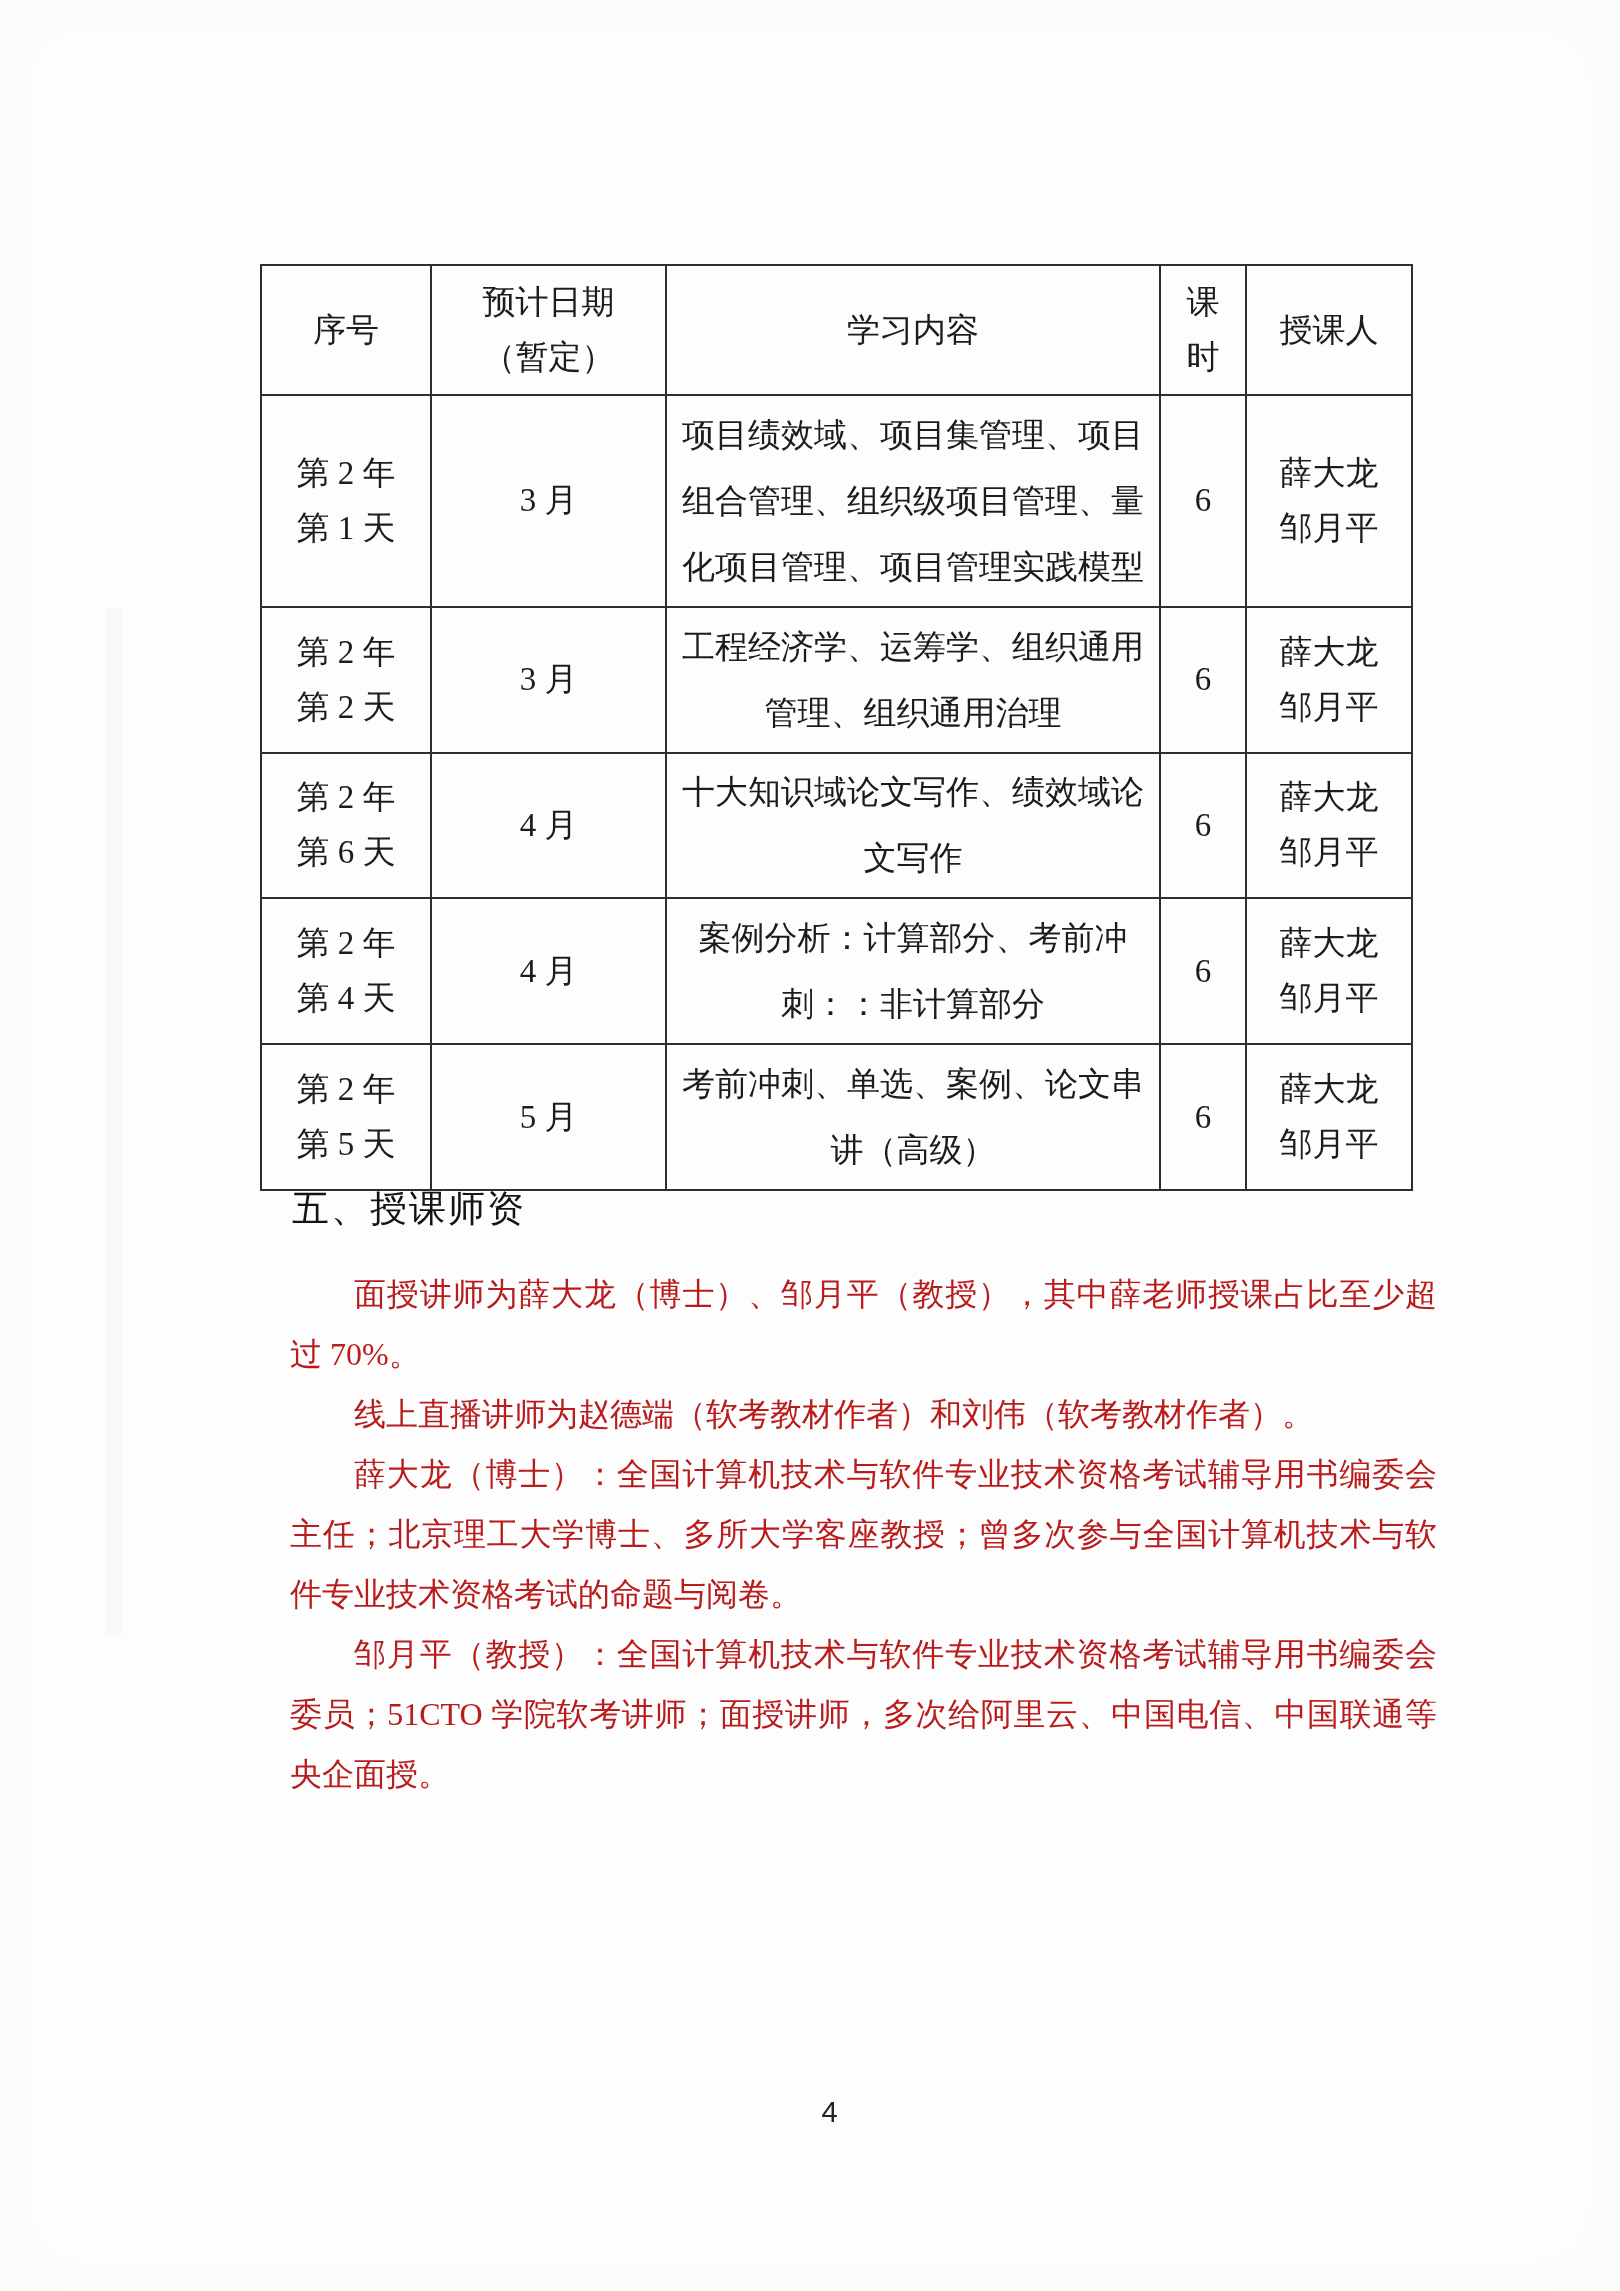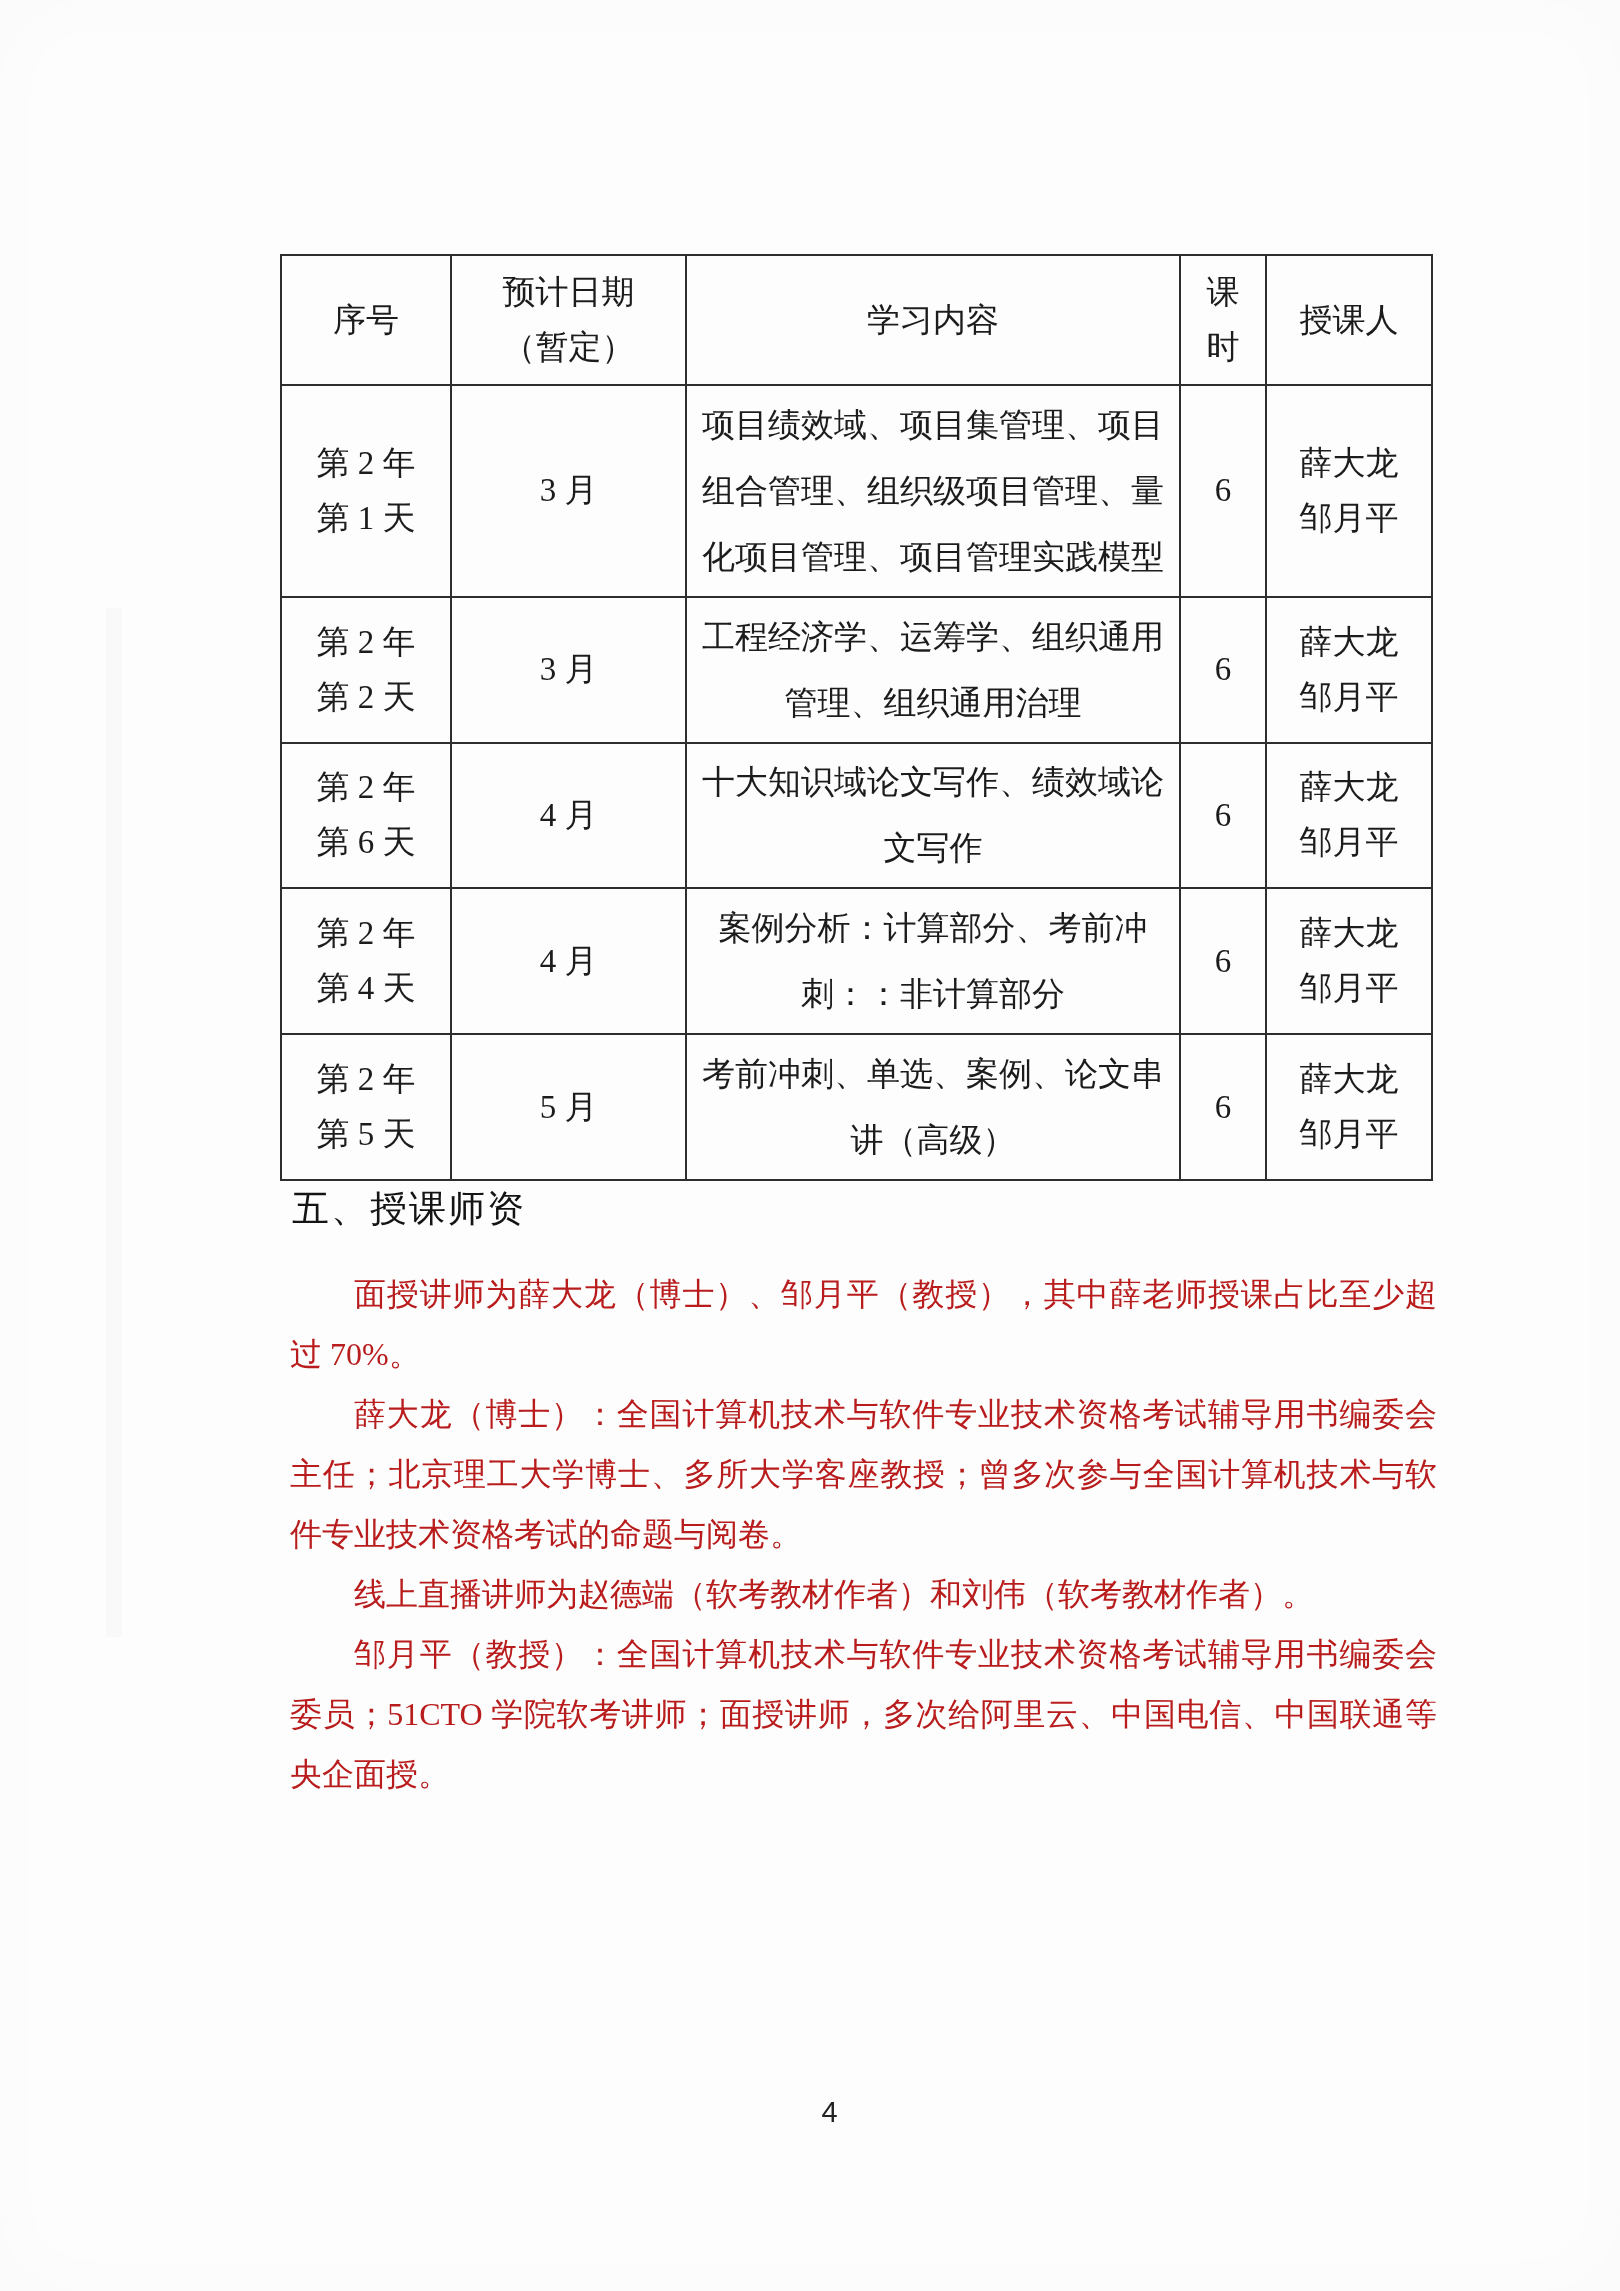--- a/index.html
+++ b/index.html
@@ -28,25 +28,24 @@
     width: 15.7px;
     height: 1029px;
     background: #9a9a9a;
     opacity: 0.035;
   }
 
   
   table.schedule {
     position: absolute;
     left: 260px;
-    top: 254px;
+    top: 264px;
     width: 1151px;
     border-collapse: collapse;
     table-layout: fixed;
-    margin-left: 20px;
   }
   table.schedule th,
   table.schedule td {
     border: 2px solid #2e2e2e;
     text-align: center;
     vertical-align: middle;
     font-size: 33px;
     font-weight: normal;
     color: #1c1c1c;
     padding: 5.9px 11.8px;
@@ -201,21 +200,21 @@
           <span class="stack">邹月平</span>
         </td>
       </tr>
     </tbody>
   </table>
 
   <h2 class="sec-heading">五、授课师资</h2>
 
   <div class="body-text">
     <p>面授讲师为薛大龙（博士）、邹月平（教授），其中薛老师授课占比至少超过 70%。</p>
+    <p>线上直播讲师为赵德端（软考教材作者）和刘伟（软考教材作者）。</p>
     <p>薛大龙（博士）：全国计算机技术与软件专业技术资格考试辅导用书编委会主任；北京理工大学博士、多所大学客座教授；曾多次参与全国计算机技术与软件专业技术资格考试的命题与阅卷。</p>
-    <p>线上直播讲师为赵德端（软考教材作者）和刘伟（软考教材作者）。</p>
     <p>邹月平（教授）：全国计算机技术与软件专业技术资格考试辅导用书编委会委员；51CTO 学院软考讲师；面授讲师，多次给阿里云、中国电信、中国联通等央企面授。</p>
   </div>
 
   <div class="page-number">4</div>
 
 </div>
 
 
 </body></html>

